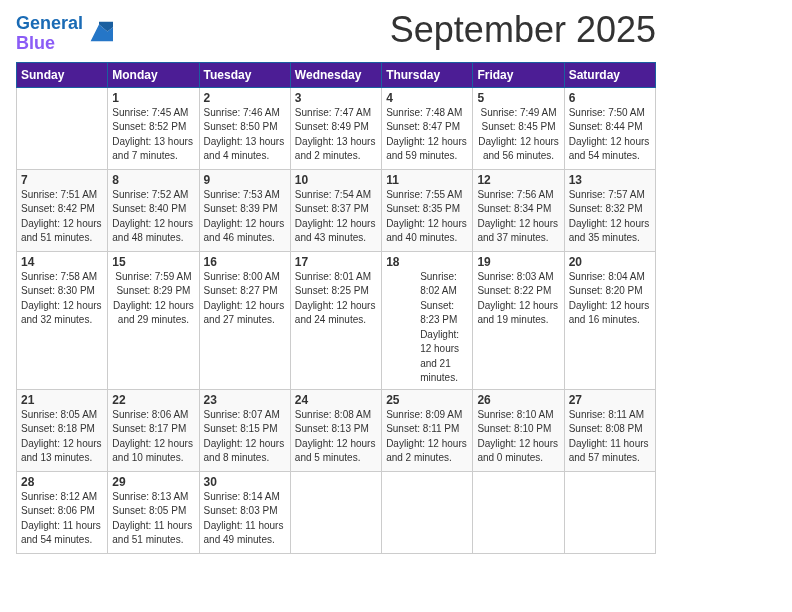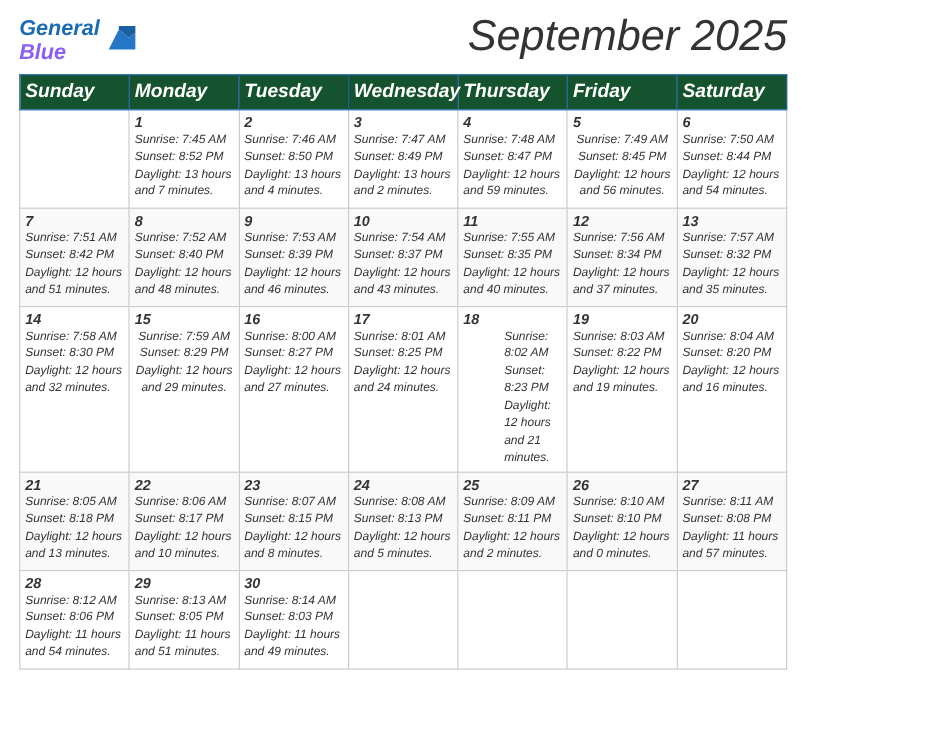--- a/index.html
+++ b/index.html
@@ -6,21 +6,20 @@
     body {
       font-family: Arial, sans-serif;
       background: #fff;
       width: 792px;
       height: 612px;
       overflow: hidden;
     }
     .container {
       width: 684px;
       padding: 10px 28px 10px 16px;
-      font-style: italic;
     }
     .header {
       display: flex;
       justify-content: space-between;
       align-items: flex-start;
       margin-bottom: 8px;
     }
     .logo {
       display: flex;
       align-items: center;
@@ -53,23 +52,23 @@
     .subtitle {
       font-size: 14px;
       color: #555;
     }
     table {
       width: 100%;
       border-collapse: collapse;
       table-layout: fixed;
     }
     thead tr th {
-      background-color: #14532d;
+      background-color: #4c1d95;
       color: #fff;
-      font-size: 16px;
+      font-size: 12px;
       font-weight: bold;
       padding: 5px 4px;
       text-align: left;
       border: 1px solid #1a5fa0;
     }
     tbody tr td {
       vertical-align: top;
       border: 1px solid #ccc;
       padding: 3px 4px;
       font-size: 9.5px;

